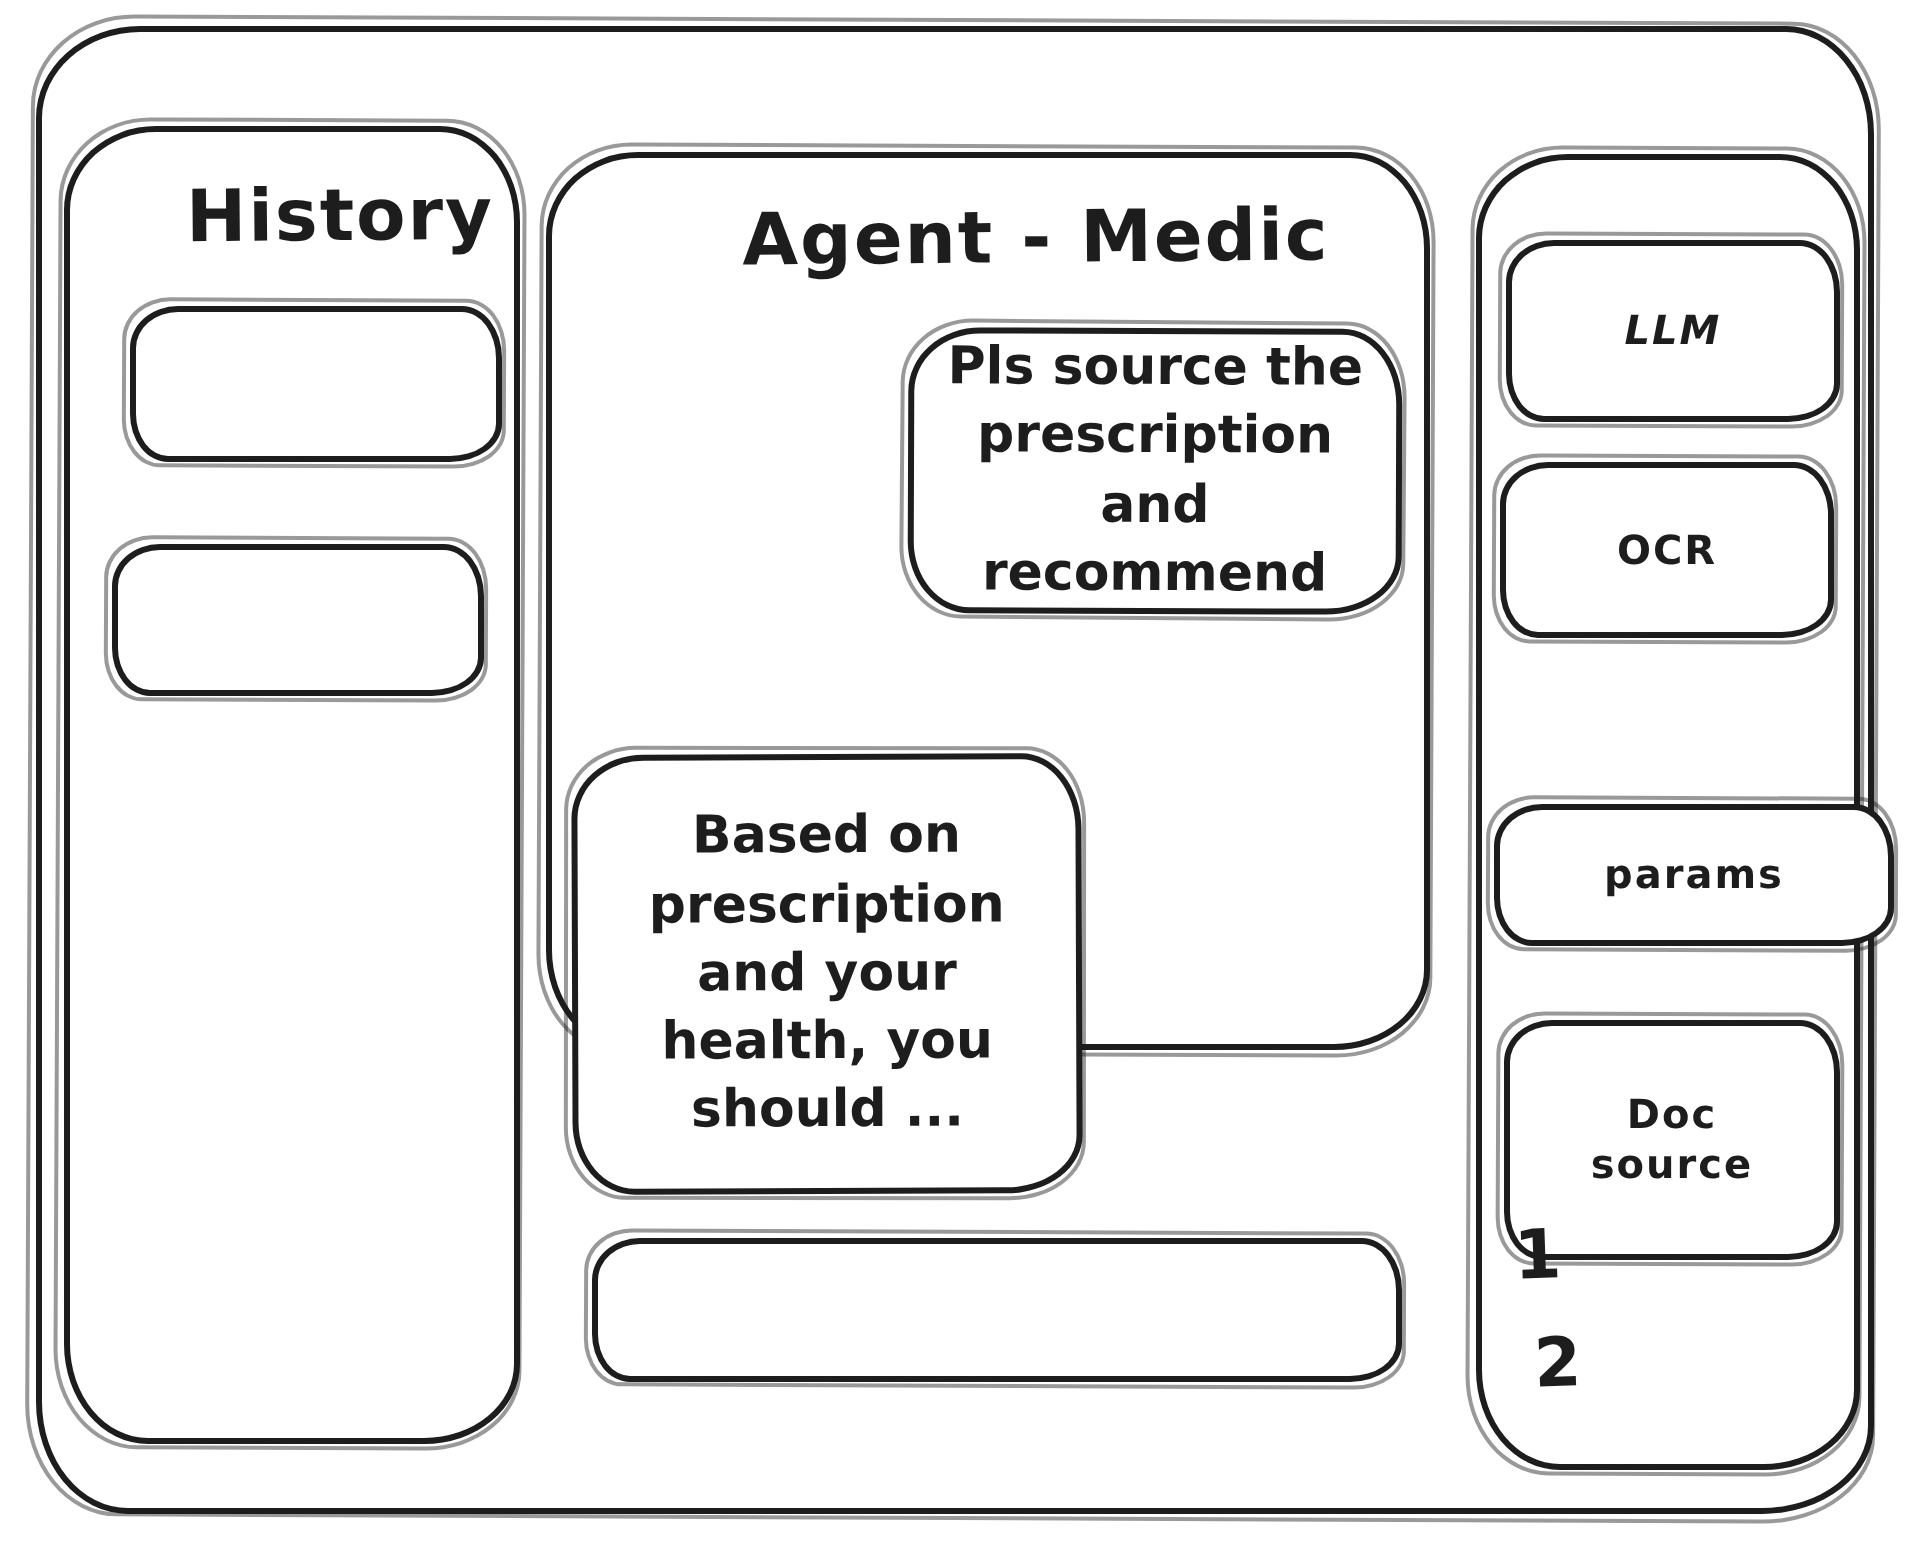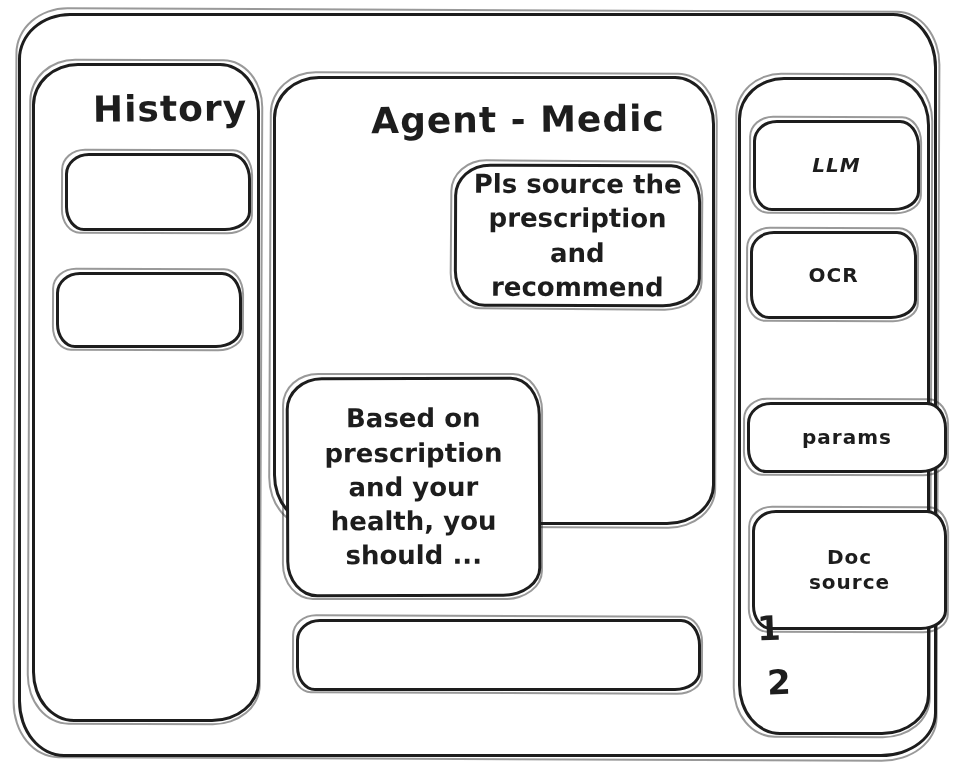--- a/index.html
+++ b/index.html
@@ -92,21 +92,21 @@
     letter-spacing:1px;
     color:var(--ink);
     white-space:pre-line;
     text-align:center;
     line-height:1.25;
     cursor:pointer;
   }
   .btn-llm{left:12px;top:40px;width:167px;height:91px;font-style:italic;}
   .btn-ocr{left:9px;top:151px;width:167px;height:88px;}
   .btn-params{left:6px;top:322px;width:200px;height:71px;}
-  .btn-doc{left:11px;top:430px;width:195px;height:120px;}
+  .btn-doc{left:11px;top:430px;width:168px;height:120px;}
   .doc-num{
     position:absolute;
     font-size:34px;font-weight:700;
     z-index:3;
     transform:rotate(-2deg);
   }
   .doc-num-1{left:16px;top:528px;}
   .doc-num-2{left:26px;top:582px;}
 </style>
 </head>

